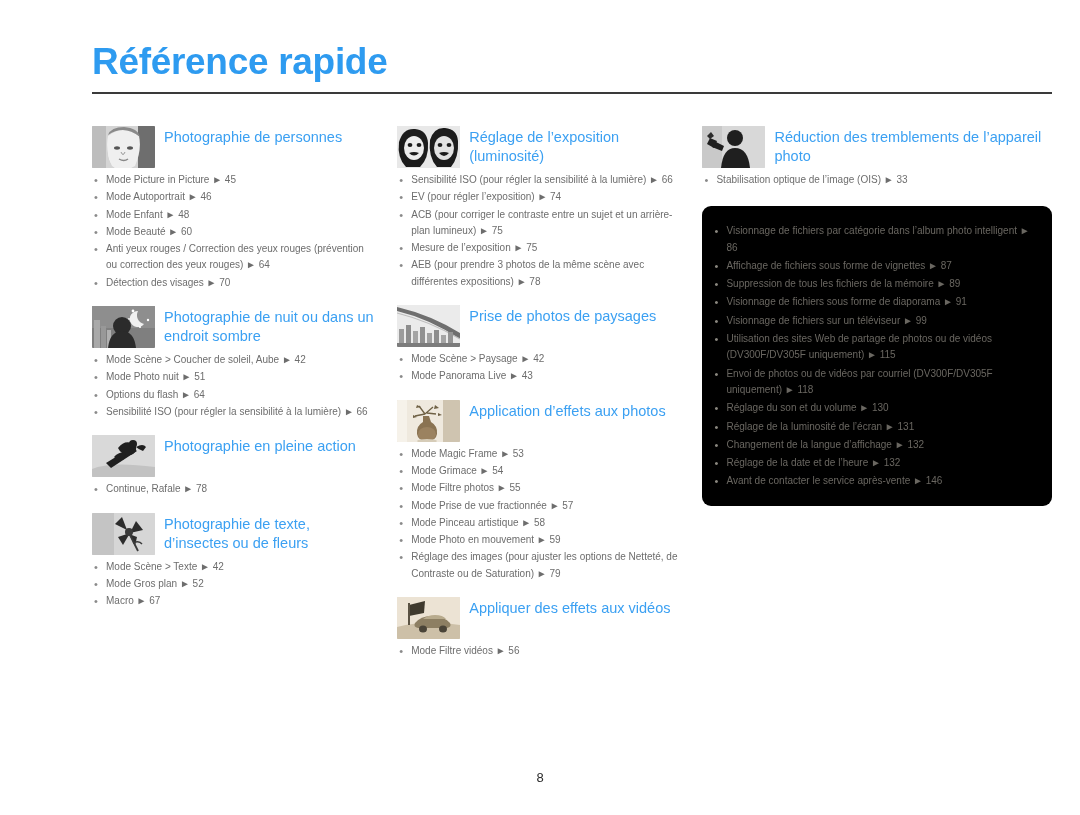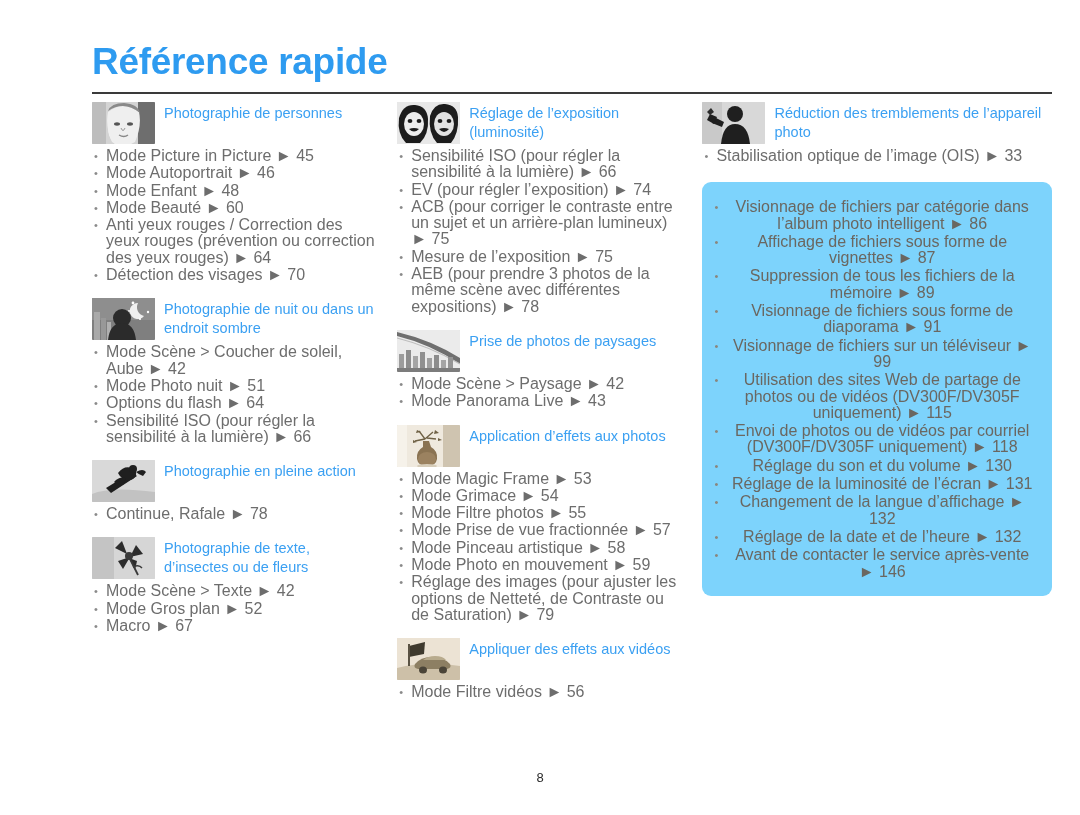--- a/index.html
+++ b/index.html
@@ -32,21 +32,21 @@
     font-family: "Liberation Sans", sans-serif;
   }
   .title-rule {
     margin-top: 8px;
     border-top: 2px solid #3a3a3a;
     width: 960px;
   }
   
   .columns {
     display: flex;
-    margin-top: 7px;
+    margin-top: 31px;
     width: 960px;
     align-items: flex-start;
   }
   .col {
     width: 325px;
     box-sizing: border-box;
     padding-right: 22px;
   }
   .col.col-3 {
     width: 374px;
@@ -82,40 +82,39 @@
   
   ul.bullets {
     list-style: none;
     margin: 4px 0 0 0;
     padding: 0;
   }
   ul.bullets li {
     position: relative;
     padding-left: 14px;
     color: #6d6d6d;
-    font-size: 16px;
+    font-size: 10px;
     line-height: 16.3px;
     margin-bottom: 1px;
     font-family: "Liberation Sans", sans-serif;
   }
   ul.bullets li::before {
     content: "•";
     position: absolute;
     left: 2px;
     top: 0;
     color: #8a8a8a;
     font-size: 11px;
   }
   
   .info-box {
-    background: #7dd3fc;
+    background: #000000;
     border-radius: 9px;
     padding: 13px 14px 14px 10px;
     margin-top: 18px;
-    text-align: center;
   }
   .info-box ul.bullets li {
     color: #6a6761;
     margin-bottom: 2px;
     line-height: 16.3px;
   }
   .info-box ul.bullets li::before { color: #8a877f; }
   
   .page-number {
     position: absolute;

